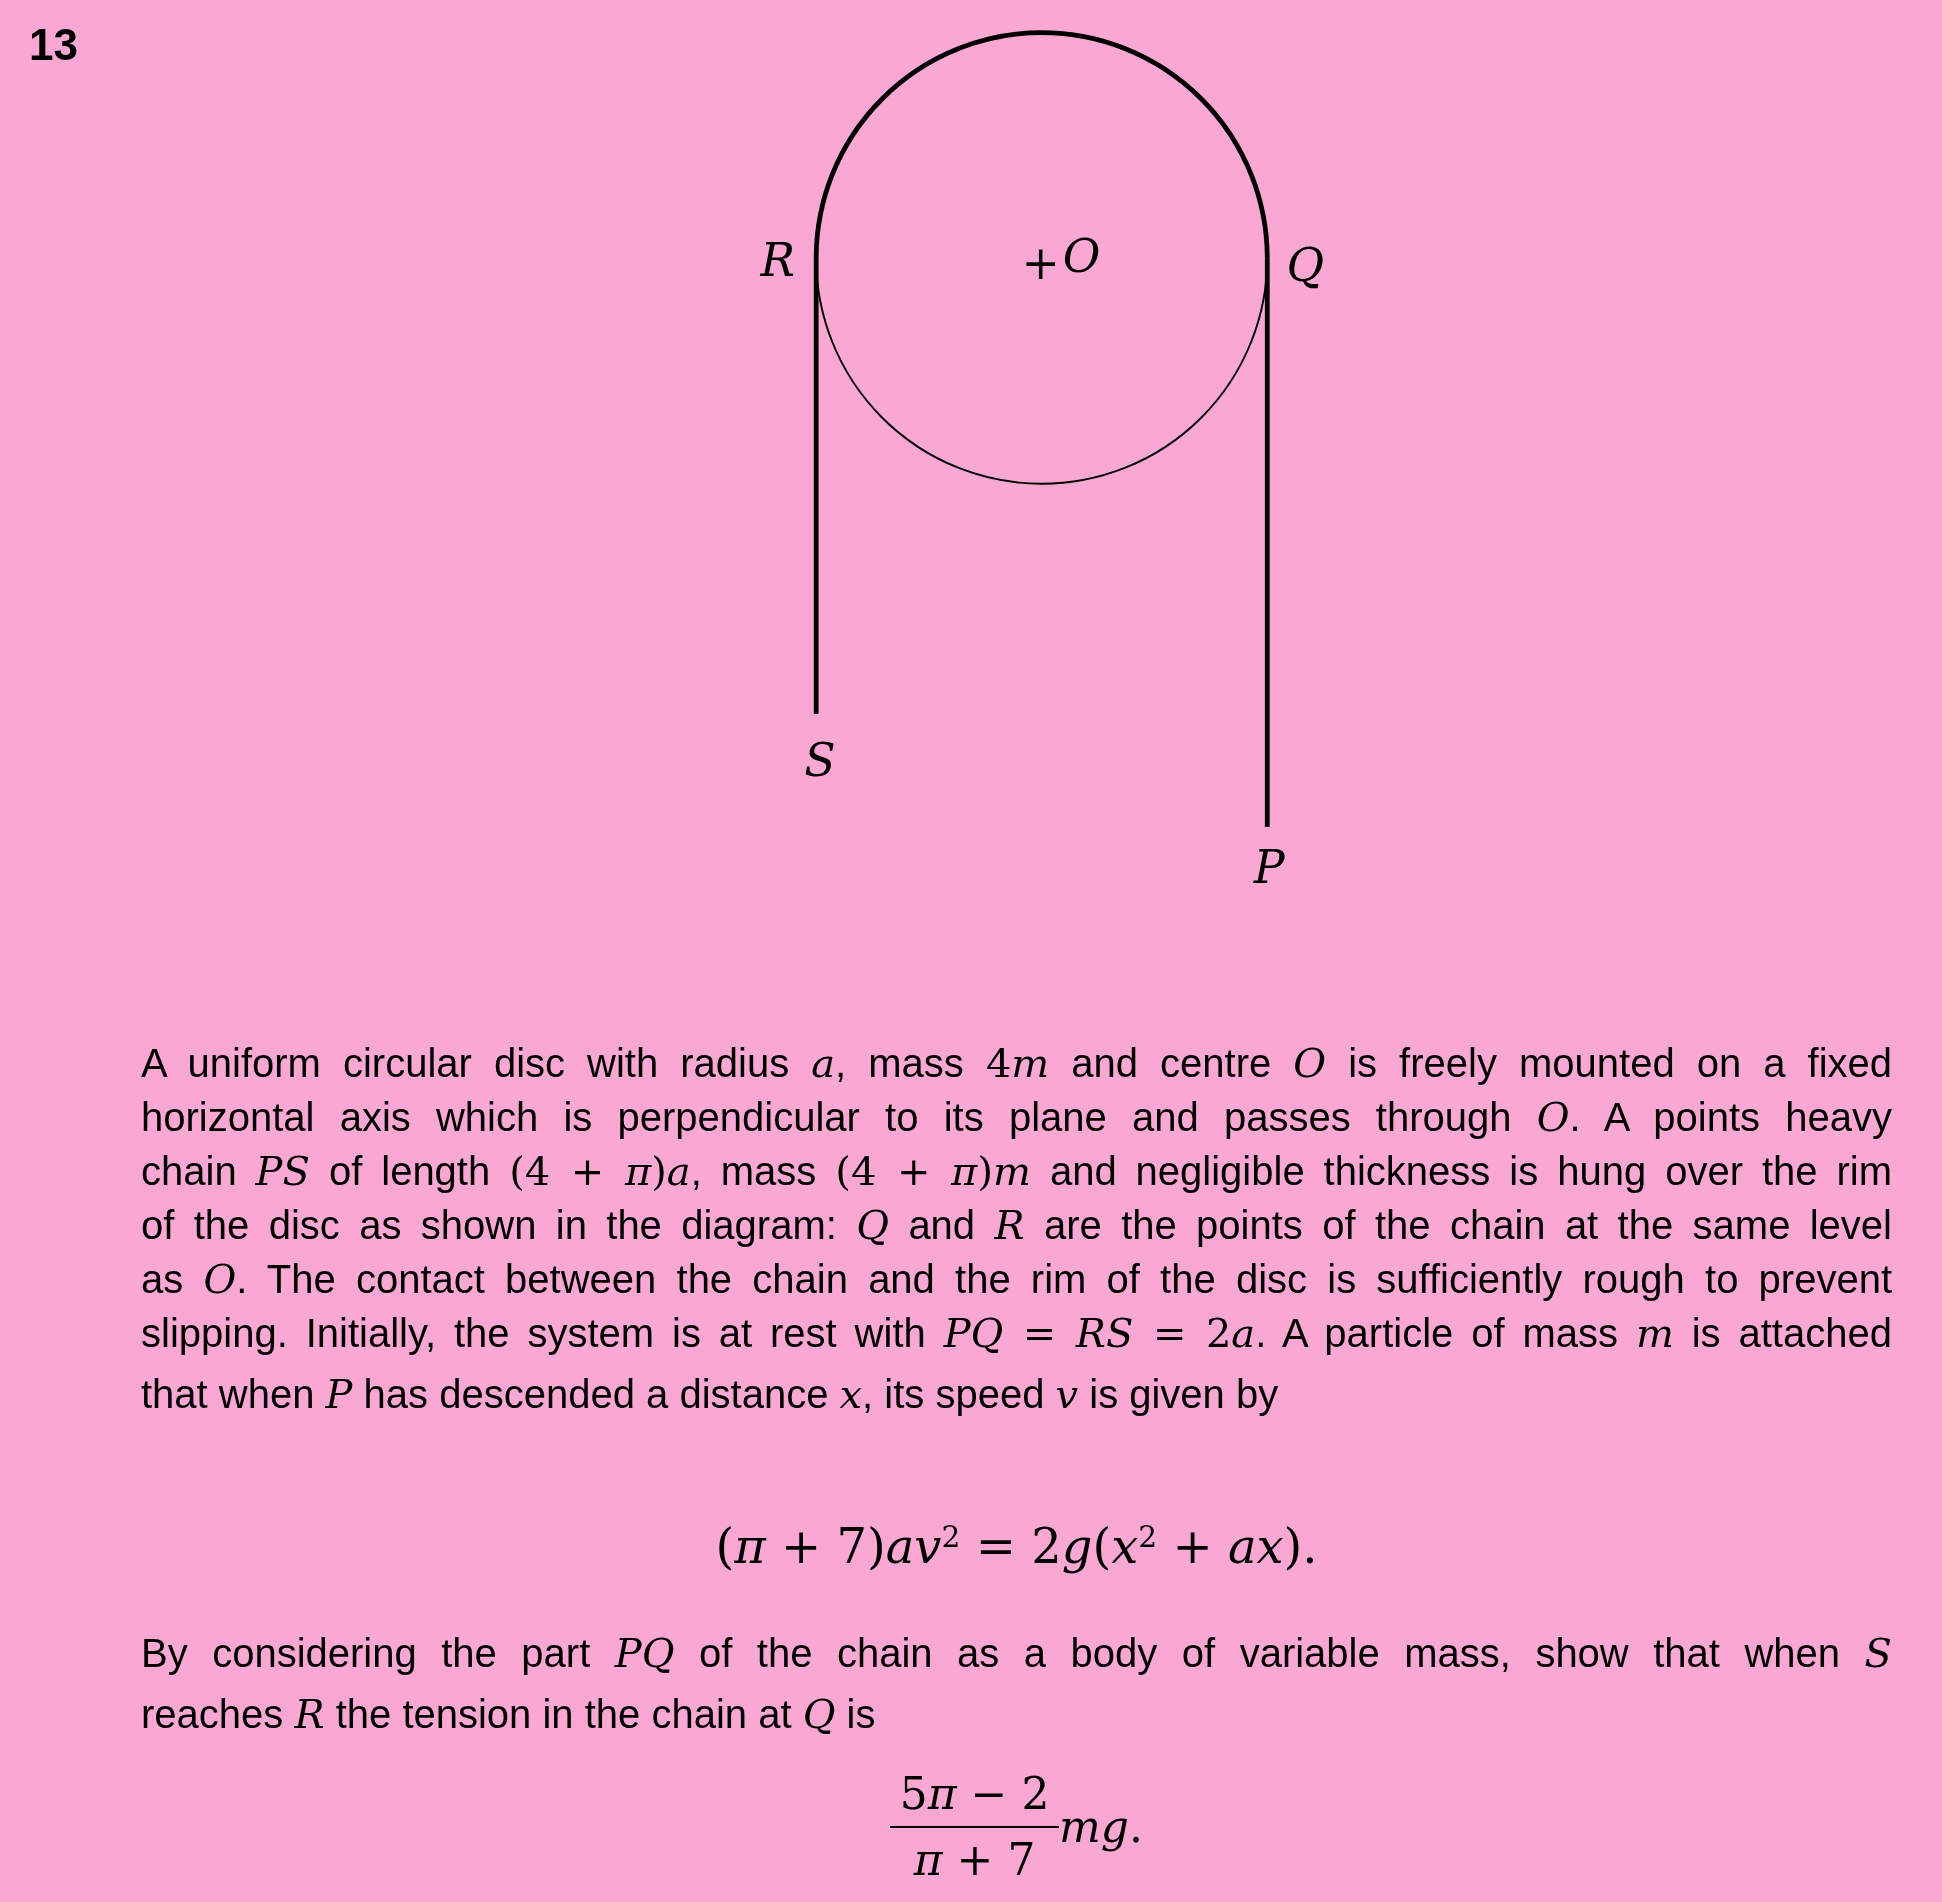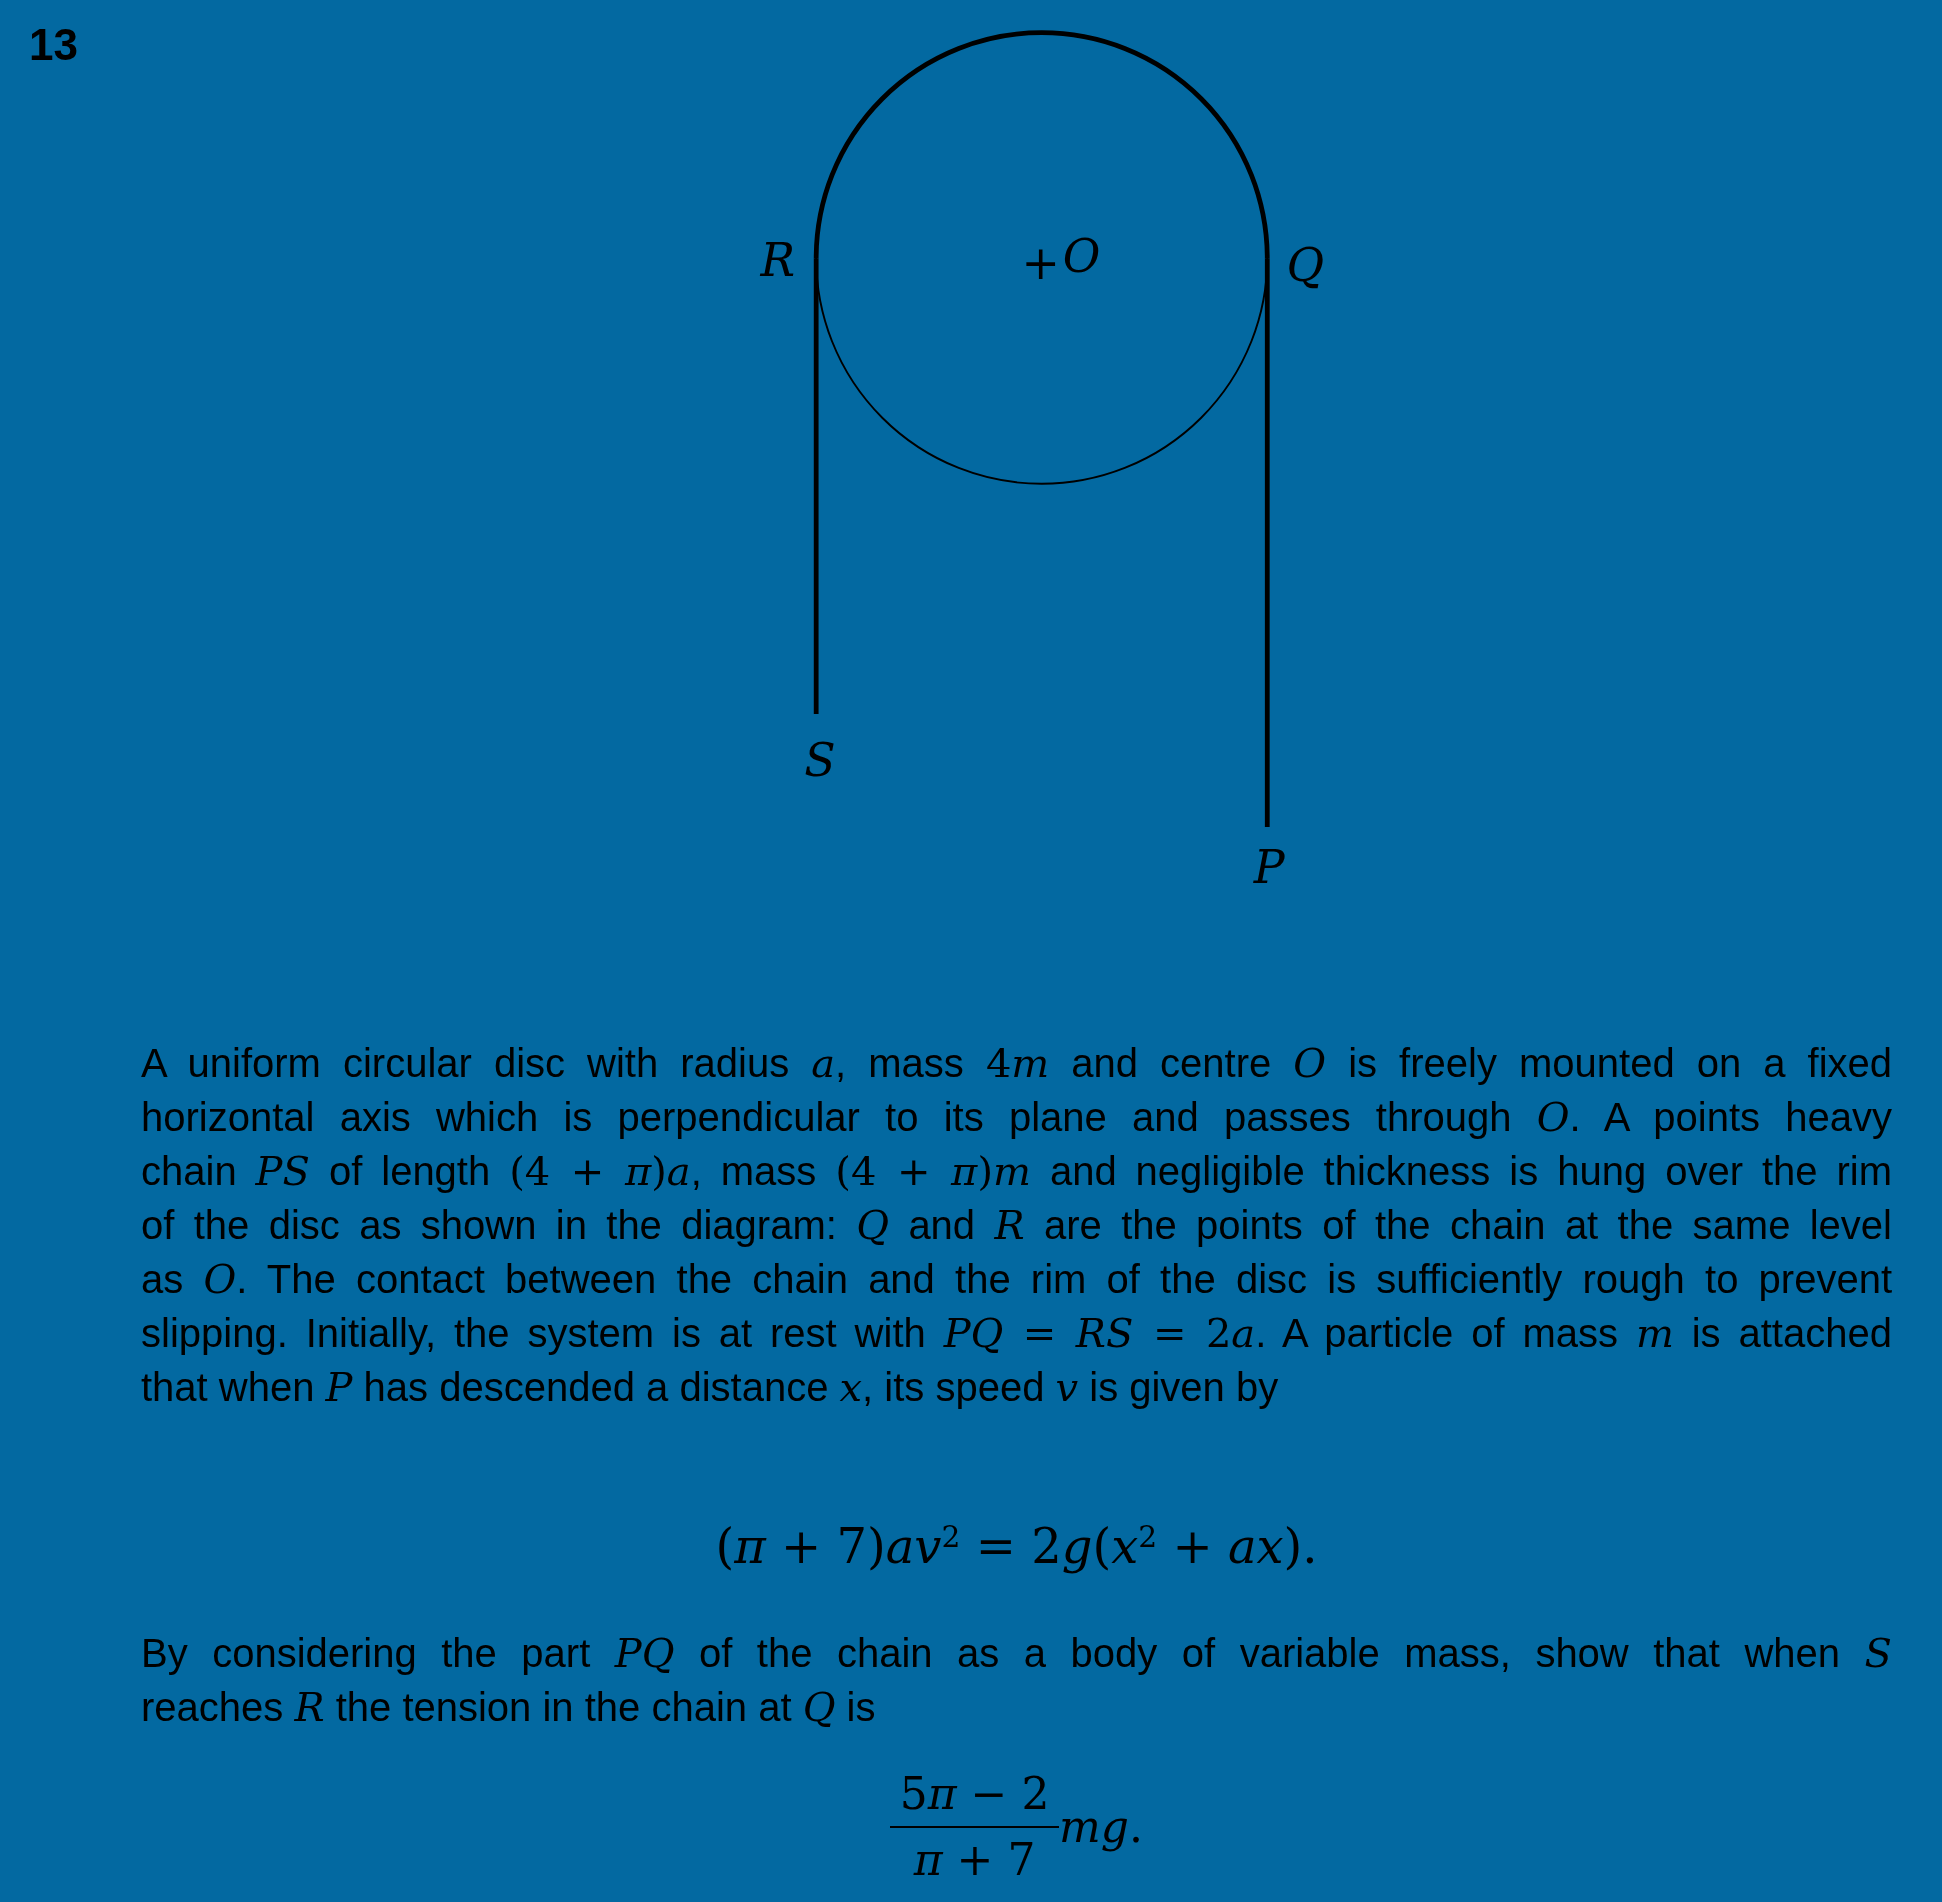--- a/index.html
+++ b/index.html
@@ -3,21 +3,21 @@
 <meta charset="utf-8">
 <style>
   html, body { margin: 0; padding: 0; }
   body {
     width: 1942px; height: 1902px;
     background: #ffffff;
     position: relative;
     font-family: "Liberation Sans", sans-serif;
     color: #000000;
   }
-  .page { position: absolute; inset: 0; background: #0369a1; }
+  .page { position: absolute; inset: 0; background: #f9a8d4; }
 
   .qnum {
     position: absolute; left: 29px; top: 23px;
     font-size: 44px; line-height: 1; font-weight: bold;
     font-family: "Liberation Sans", sans-serif;
   }
 
   .diagram-svg { position: absolute; left: 0; top: 0; }
   .diagram-svg .shape { fill: none; stroke: #000; }
   .diagram-svg text {
@@ -26,21 +26,21 @@
   }
   .diagram-svg text.it { font-style: italic; }
 
   .textblock {
     position: absolute; left: 141px; width: 1751px;
     font-size: 40px; line-height: 54px;
   }
   .para-1 { top: 1036px; }
   .para-2 { top: 1626px; }
   .tline { text-align: justify; text-align-last: justify; }
-  .tline.last { text-align: justify; text-align-last: left; }
+  .tline.last { text-align: justify; text-align-last: left; margin-top: 7px; }
 
   .seg-p  { font-family: "Liberation Sans", sans-serif; }
   .seg-rm { font-family: "DejaVu Serif", serif; }
   .seg-it { font-family: "DejaVu Serif", serif; font-style: italic; }
   .seg-sup {
     font-family: "DejaVu Serif", serif;
     font-size: 0.62em; position: relative; top: -0.55em;
   }
 
   .equation {

